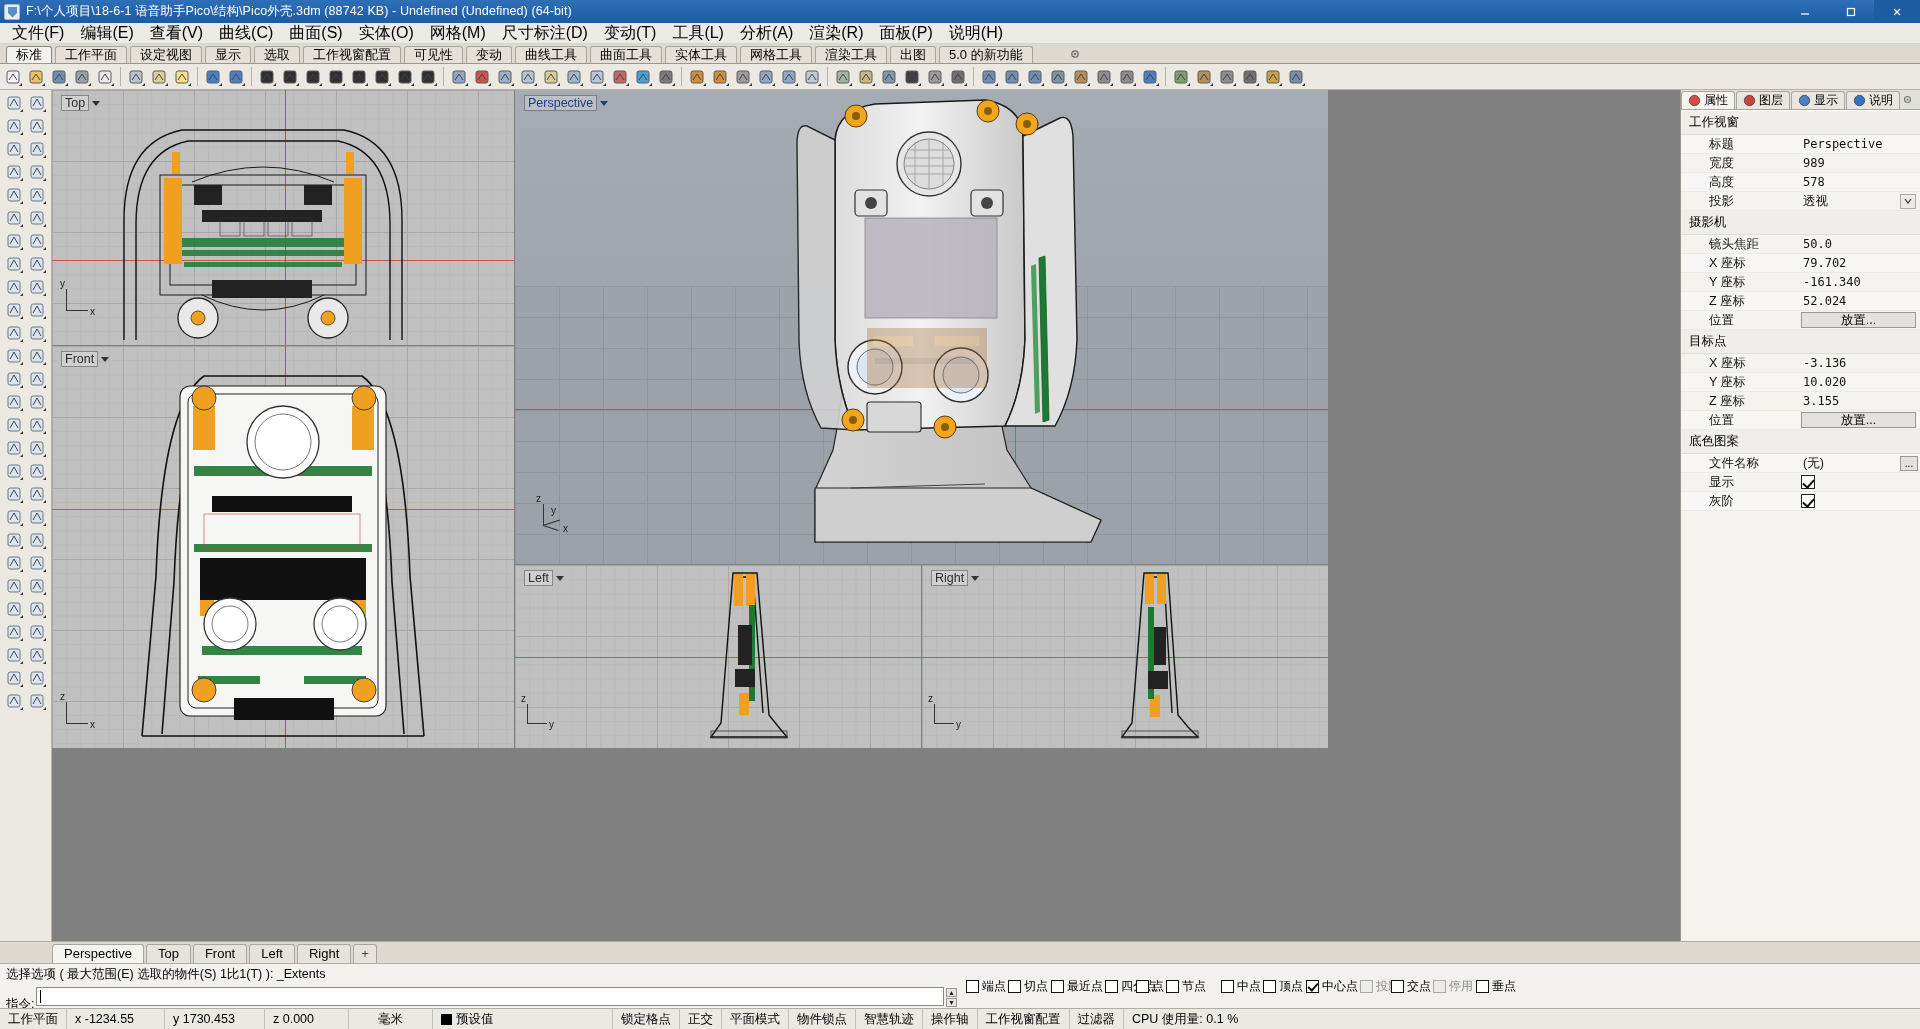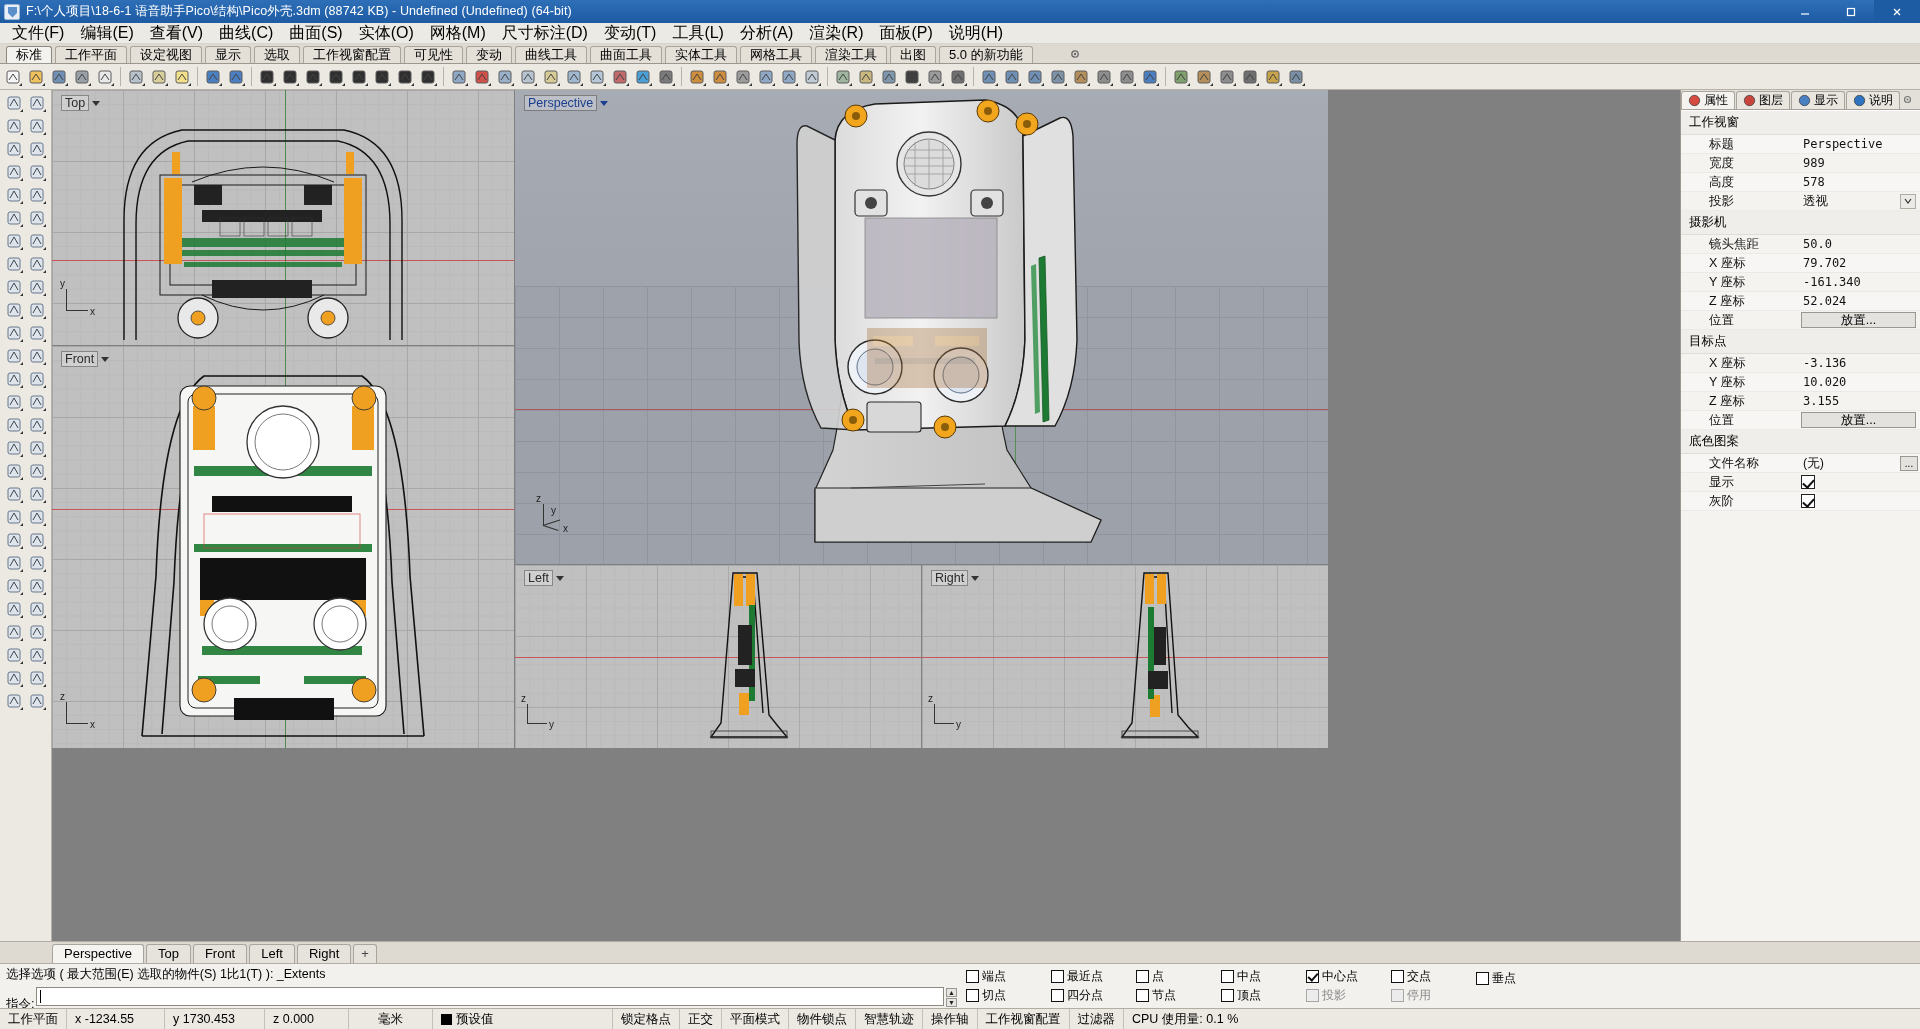--- a/index.html
+++ b/index.html
@@ -153,21 +153,21 @@
   .cmdline .lbl { margin-right:2px;margin-top:16px; }
   .cmdline .inp { flex:1; height:19px; background:#fff; border:1px solid #8d8981;
                   display:flex; align-items:center; padding-left:3px; margin-right:2px;}
   .caret { width:1px; height:13px; background:#000; }
   .spin { width:14px; display:flex; flex-direction:column; justify-content:center; gap:1px;
           padding-right:3px; padding-top:2px;}
   .spin div { height:9px; background:#e8e6e2; border:1px solid #9b978f; font-size:7px;
               line-height:7px; text-align:center; color:#222;}
 
   .osnapbar { width:960px; display:flex; align-items:center; padding-left:6px; gap:0; flex:none;}
-  .osnap { display:flex; flex-direction:column; gap:2px; margin-right:4px; width:81px;}
+  .osnap { display:flex; gap:2px; margin-right:4px; width:81px;}
   .osn { display:flex; align-items:center; gap:3px; font-size:12px; white-space:nowrap;}
   .osn .b { width:13px;height:13px;border:1.5px solid #111;background:#fff;position:relative;flex:none;}
   .osn .b.dim { border-color:#a8a8a8; background:#ececec;}
   .osn .b.chk:after{ content:""; position:absolute; left:3px; top:0px; width:4px;height:8px;
                      border:solid #111;border-width:0 2px 2px 0; transform:rotate(42deg);}
   .osn .t { color:#000; }
   .osn .t.dim { color:#8a8a8a; }
 
   .statusbar { height:21px; background:#ece9e2; border-top:1px solid #b1ada5; display:flex;
                align-items:center; font-size:12.5px; flex:none;}

